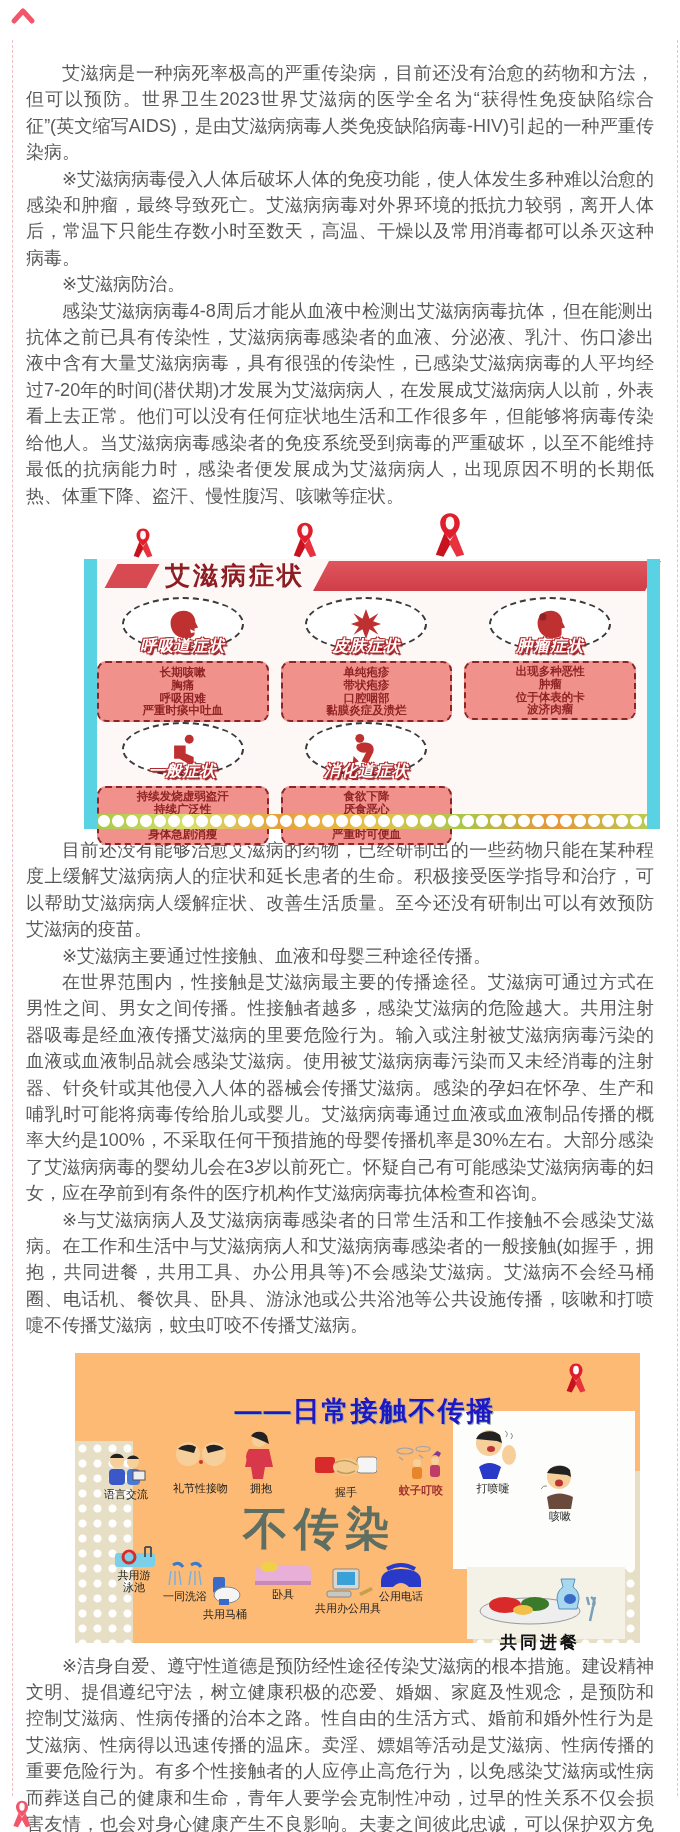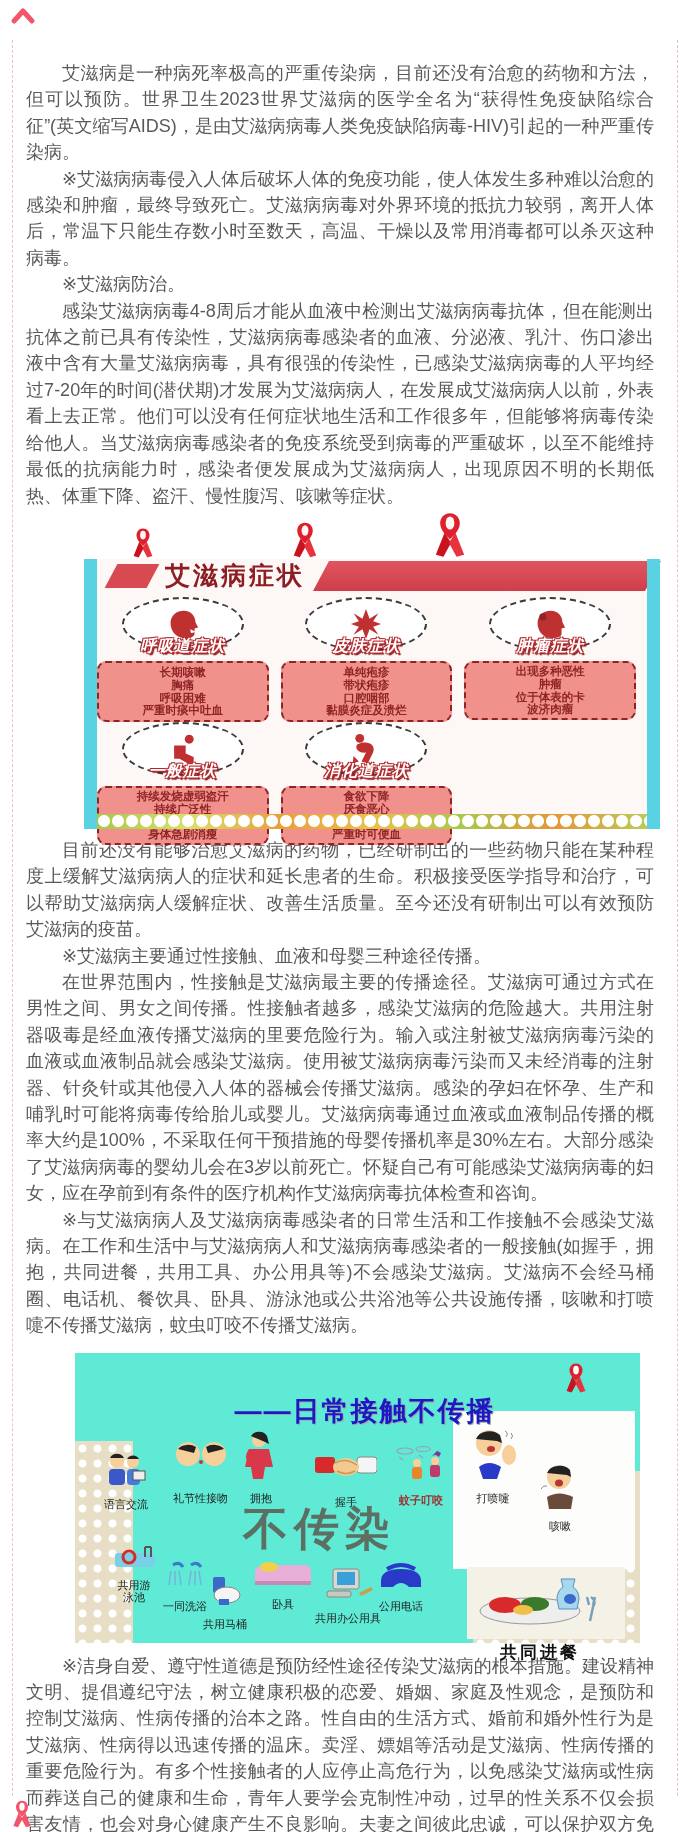--- a/index.html
+++ b/index.html
@@ -39,36 +39,36 @@
   .sbox{margin-top:4px;background:#f0928b;border:2px dashed #8f2326;border-radius:9px;
         padding:3px 2px;text-align:center;}
   .sbox div{font-size:11.5px;line-height:12.8px;color:#8f2326;font-weight:bold;}
   .row2 .sbox{padding:2px 2px;}
   .dotstrip{position:absolute;left:13px;right:13px;bottom:0;height:15px;
      background-image:radial-gradient(circle 5.5px at 7px 7px,#ffffff 5.5px,rgba(255,255,255,0) 6.5px),
        linear-gradient(90deg,#a8c84a,#d9e06a,#e8a03a,#e8c14a,#a8c84a,#e8963a,#b8cc52);
      background-size:14px 15px,100% 100%;}
 
   
-  .ig2{position:relative;margin:14px 0 10px 49px;width:565px;height:290px;background:#5eead4;}
+  .ig2{position:relative;margin:14px 0 10px 49px;width:565px;height:290px;background:#fdba74;}
   .dots{position:absolute;background-color:#e7dfc5;
         background-image:radial-gradient(circle 3.5px,#ffffff 3.5px,rgba(255,255,255,0) 4.5px);
         background-size:15px 15px;}
   .dots-left{left:0;top:88px;width:58px;height:202px;}
   .dots-right{left:398px;top:118px;width:167px;height:172px;}
   .panel-white{position:absolute;background:#fdfdfb;}
   .p-sneeze{left:378px;top:58px;width:182px;height:158px;}
   .p-dining{left:392px;top:214px;width:158px;height:72px;background:#f4f2e6;}
   .ig2-ribbon{position:absolute;left:488px;top:8px;width:26px;height:34px;}
   .ig2-title{position:absolute;left:120px;top:40px;width:340px;text-align:center;
      font-size:27px;font-weight:bold;color:#1d18c4;letter-spacing:2px;white-space:nowrap;
      text-shadow:1px 1px 0 #9aa;}
   .it{position:absolute;text-align:center;}
   .it svg{display:block;margin:0 auto;}
-  .it-label{font-size:11px;color:#222;margin-top:10px;white-space:nowrap;}
+  .it-label{font-size:11px;color:#222;margin-top:0;white-space:nowrap;}
   .it-label.small-red{font-size:11px;color:#a03030;font-weight:bold;}
   .it-label.wrap{white-space:normal;width:42px;line-height:12px;}
   .no-infect{position:absolute;left:168px;top:146px;font-size:45px;font-weight:bold;color:#5d6e63;
      letter-spacing:6px;}
   .dining{position:absolute;left:400px;top:218px;text-align:center;}
   .dining .it-label{font-size:17px;font-weight:bold;letter-spacing:3px;color:#111;}
 </style>
 </head>
 <body>
 

